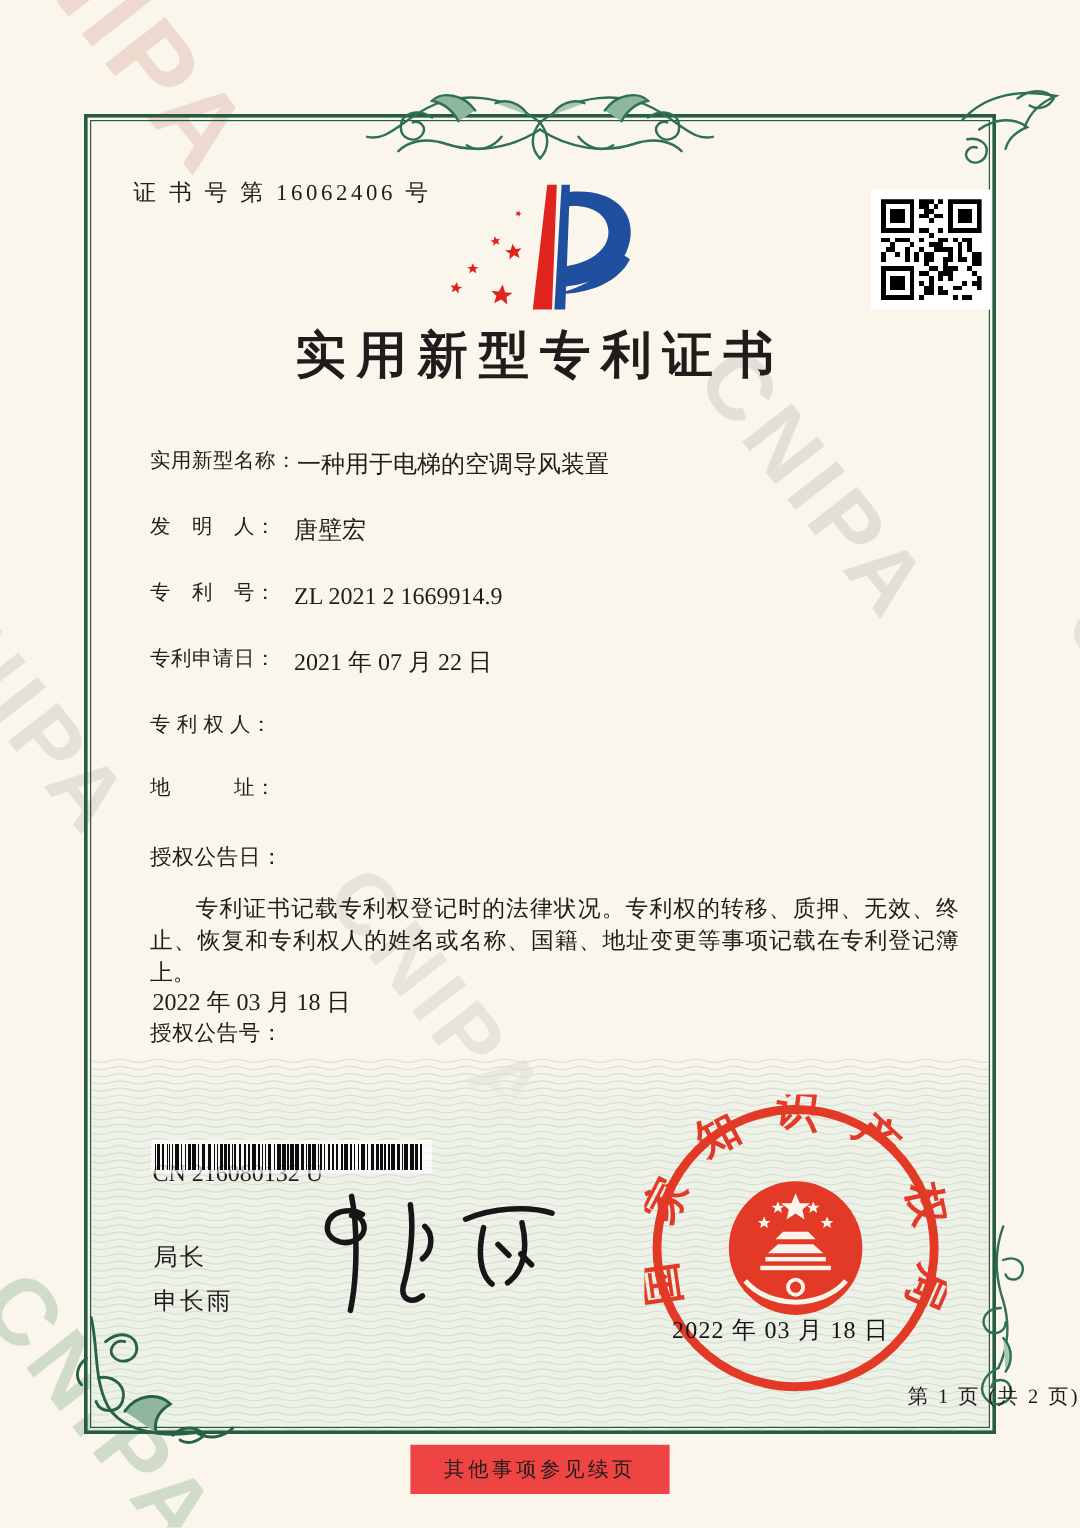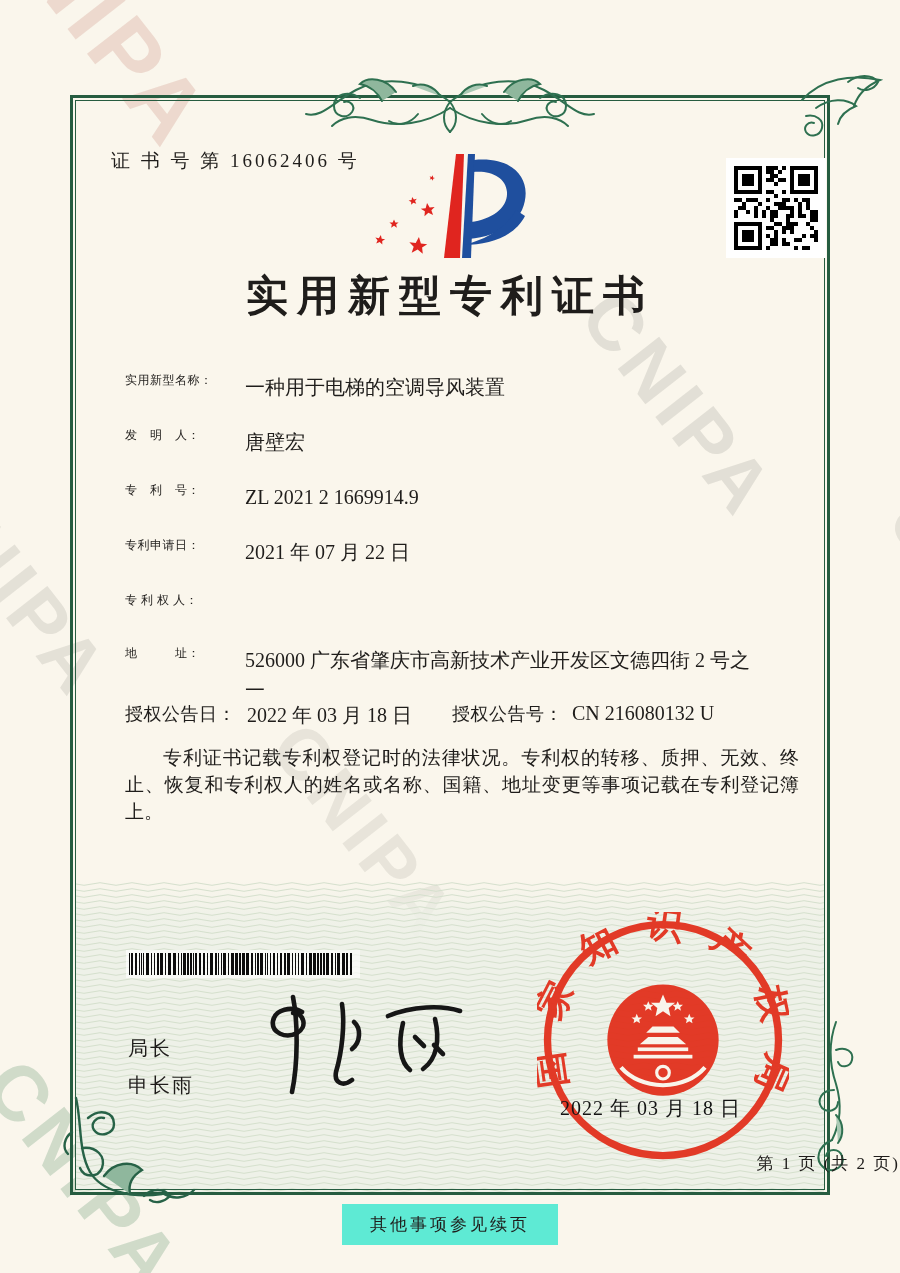--- a/index.html
+++ b/index.html
@@ -32,39 +32,39 @@
   .content{z-index:4;}
   .cert-no{left:111px;top:148px;font-size:19px;letter-spacing:3px;}
   .logo{left:366px;top:148px;width:170px;height:114px;z-index:4;}
   .qr-box{left:726px;top:158px;width:100px;height:100px;background:#fff;z-index:4;
           display:flex;align-items:center;justify-content:center;}
   .title{left:0;right:0;top:268px;text-align:center;font-size:42px;font-weight:bold;
          letter-spacing:9px;z-index:4;}
 
   .fields{left:125px;top:0;width:680px;z-index:4;}
   .frow{position:absolute;left:0;display:flex;width:680px;font-size:20px;}
-  .flabel{flex:0 0 120px;font-size:12px;letter-spacing:.5px;white-space:nowrap;}
+  .flabel{flex:0 0 120px;font-size:17px;letter-spacing:.5px;white-space:nowrap;}
   .fvalue{margin-left:0;line-height:30px;}
   .fvalue.addr{width:518px;}
-  .grant-row{position:absolute;left:0;width:690px;display:flex;font-size:20px;}
+  .grant-row{position:absolute;left:0;width:690px;display:flex;font-size:20px;flex-direction:column;}
   .grant-row .flabel2{font-size:18px;}
   .gval{margin-left:2px;}
 
   .paras{left:125px;top:744px;width:674px;font-size:19px;line-height:27px;z-index:4;
          text-align:justify;}
   .paras p{margin:0;text-indent:2em;}
 
   .barcode-box{left:126px;top:950px;width:234px;height:28px;z-index:5;
                background:rgba(255,255,255,.65);display:flex;align-items:center;justify-content:center;}
   .commissioner{left:128px;top:1030px;font-size:20px;line-height:37px;z-index:6;letter-spacing:2px;}
   .signature{left:262px;top:992px;width:215px;height:110px;z-index:6;}
   .seal{left:537px;top:912px;width:252px;height:252px;z-index:5;opacity:.95;}
   .seal-date{left:560px;top:1095px;font-size:20px;letter-spacing:1px;z-index:6;color:#141414;}
   .page-footer{left:0;right:0;top:1152px;text-align:right;font-size:17px;letter-spacing:2px;z-index:4;}
-  .note-box{left:50%;top:1204px;transform:translateX(-50%);background:#5eead4;
+  .note-box{left:50%;top:1204px;transform:translateX(-50%);background:#ef4444;
             padding:9px 28px;font-size:17px;letter-spacing:3px;z-index:4;}
 </style>
 </head>
 <body>
 
 <div class="page">
 
   <span class="wm wm1">CNIPA</span>
   <span class="wm wm2">CNIPA</span>
   <span class="wm wm3">CNIPA</span>
@@ -340,21 +340,20 @@
     </div>
     <div class="frow" style="top:537px">
       <span class="flabel">专利申请日：</span>
       <span class="fvalue">2021 年 07 月 22 日</span>
     </div>
     <div class="frow" style="top:592px">
       <span class="flabel">专 利 权 人：</span>
     </div>
     <div class="frow" style="top:645px">
       <span class="flabel">地　　　址：</span>
-      <span class="fvalue addr">526000 广东省肇庆市高新技术产业开发区文德四街 2 号之一</span>
     </div>
     <div class="grant-row" style="top:702px">
       <span class="flabel flabel2">授权公告日：</span>
       <span class="gval" style="width:205px">2022 年 03 月 18 日</span>
       <span class="flabel flabel2" style="flex-basis:118px">授权公告号：</span>
       <span class="gval">CN 216080132 U</span>
     </div>
   </div>
 
   <div class="abs paras">

